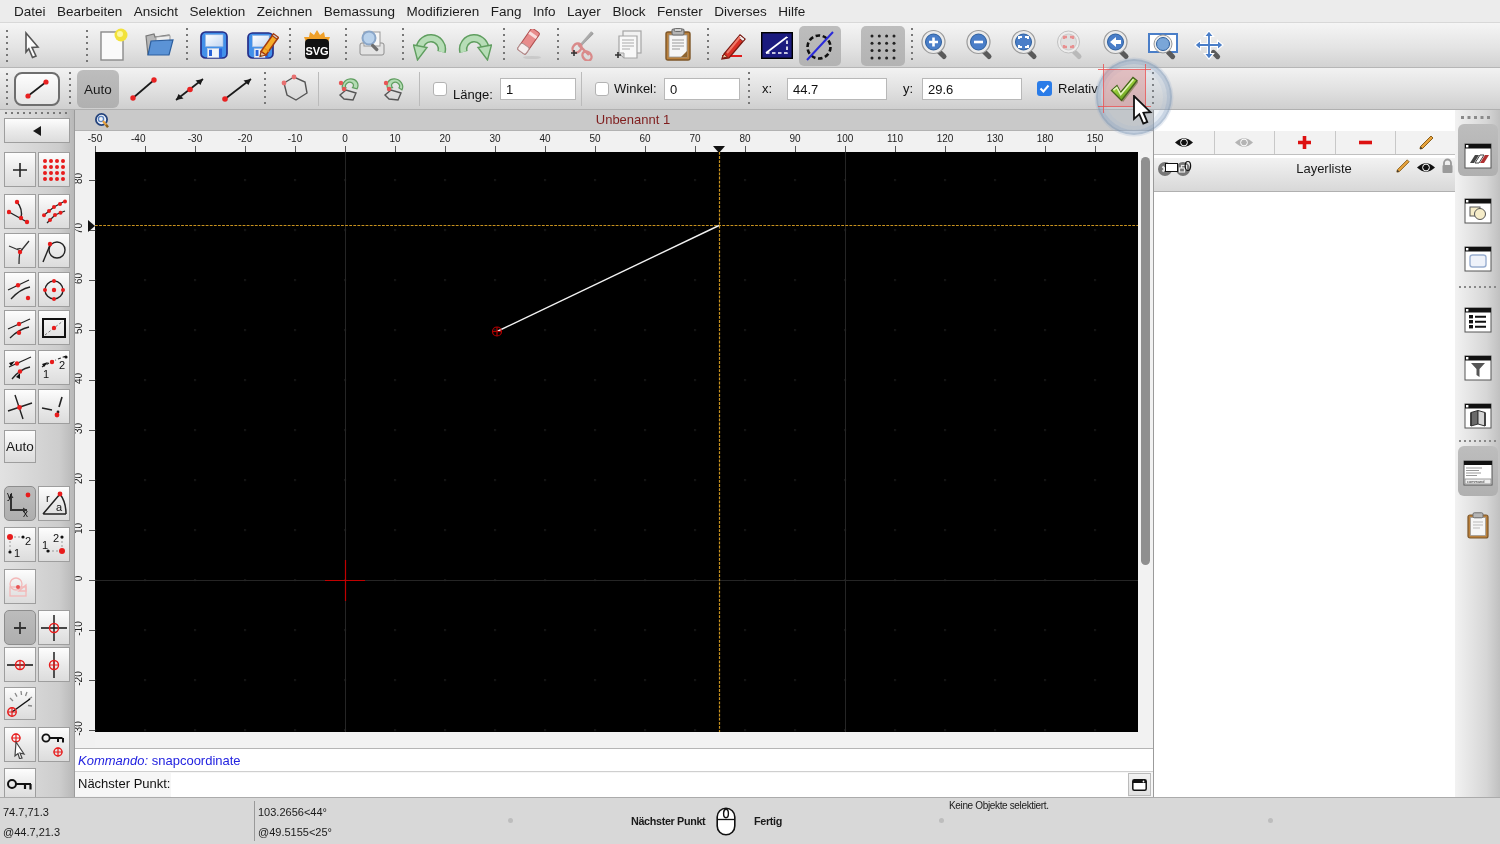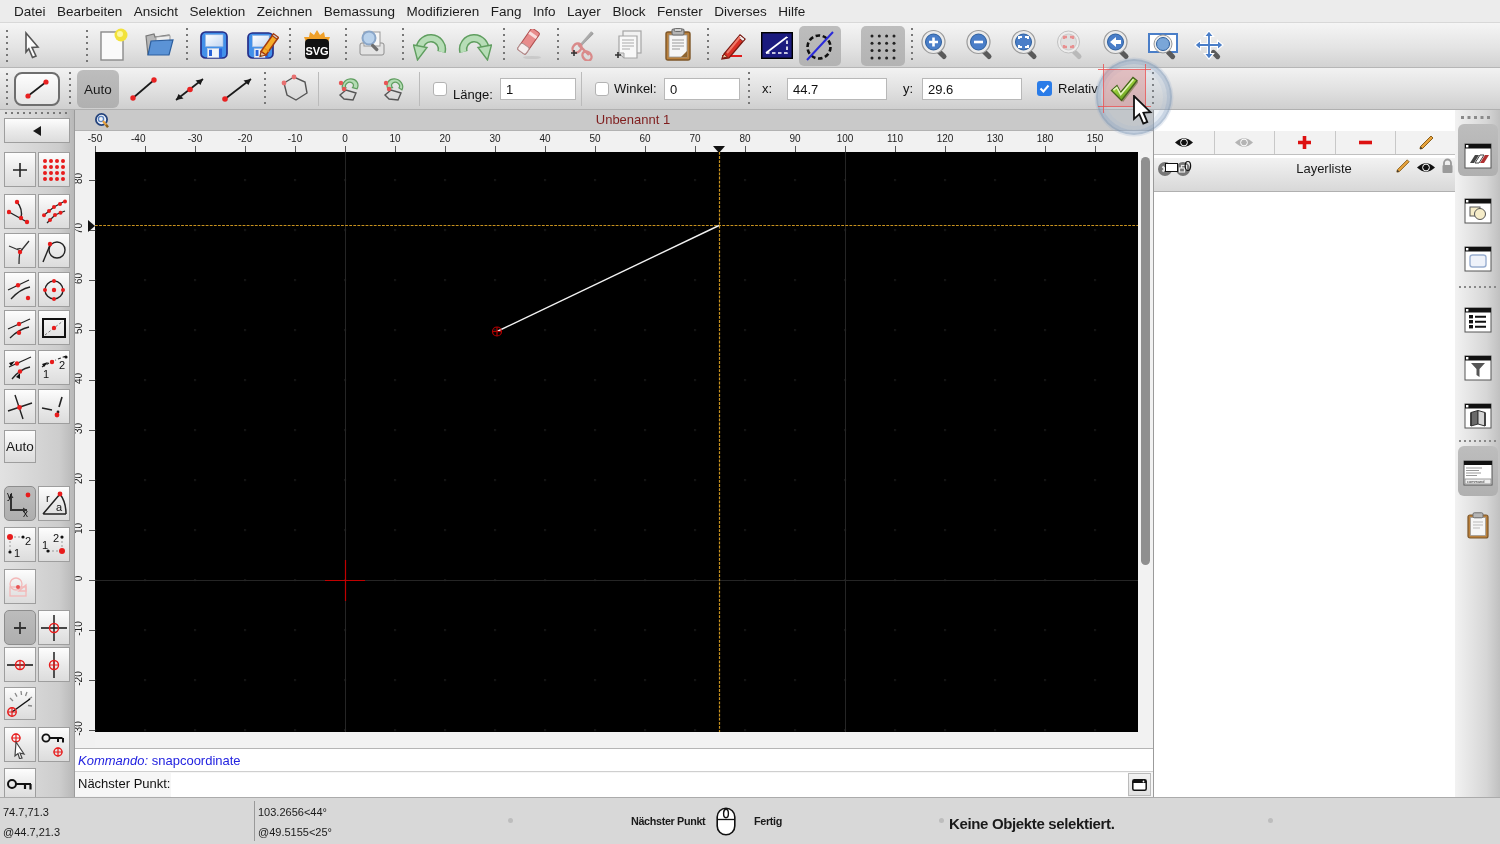--- a/index.html
+++ b/index.html
@@ -949,21 +949,21 @@
     <div class="abs" style="left:258px;top:28px;">@49.5155&lt;25°</div>
     <div class="sdot" style="left:508px;top:20px;"></div>
     <div class="abs" style="left:631px;top:17px;font-weight:bold;font-size:10.8px;letter-spacing:-0.35px;">Nächster Punkt</div>
     <div class="abs" style="left:716px;top:9px;"><svg width="20" height="29" viewBox="0 0 20 29">
           <rect x="1.2" y="1.2" width="17.6" height="26.6" rx="8.8" fill="#fff" stroke="#111" stroke-width="1.6"></rect>
           <path d="M1.2 12.5 h17.6" stroke="#111" stroke-width="1.3"></path>
           <ellipse cx="10" cy="6.5" rx="2.4" ry="4.2" fill="#fff" stroke="#111" stroke-width="1.4"></ellipse>
         </svg></div>
     <div class="abs" style="left:754px;top:17px;font-weight:bold;font-size:10.8px;letter-spacing:-0.35px;">Fertig</div>
     <div class="sdot" style="left:939px;top:20px;"></div>
-    <div class="abs" style="left:949px;top:17px;font-weight:bold;font-size:15px;letter-spacing:-0.35px;">Keine Objekte selektiert.</div>
+    <div class="abs" style="left:949px;top:2px;font-weight:normal;font-size:10px;letter-spacing:-0.35px;">Keine Objekte selektiert.</div>
     <div class="sdot" style="left:1268px;top:20px;"></div>
   </div>
   <div id="overlay" class="abs" style="left:0;top:0;width:1500px;height:844px;pointer-events:none;">
     <div class="abs" style="left:1096px;top:59px;width:76px;height:76px;border-radius:50%;background:rgba(160,185,210,0.16);border:2px solid rgba(110,140,175,0.45);box-shadow:inset 0 0 0 3px rgba(135,162,195,0.28), inset 0 0 0 7px rgba(150,175,205,0.15), 0 0 0 1.5px rgba(145,170,200,0.22);"></div>
     <div class="abs" style="left:1104px;top:70px;width:41px;height:36px;background:rgba(222,130,130,0.4);"></div>
     <div class="abs" style="left:1103.4px;top:64px;width:1.1px;height:49px;background:rgba(235,80,80,0.8);"></div>
     <div class="abs" style="left:1145px;top:64px;width:1.1px;height:49px;background:rgba(235,80,80,0.8);"></div>
     <div class="abs" style="left:1098px;top:69.4px;width:53px;height:1.1px;background:rgba(235,80,80,0.8);"></div>
     <div class="abs" style="left:1098px;top:106px;width:53px;height:1.1px;background:rgba(235,80,80,0.8);"></div>
     <div class="abs icon" style="left:1108px;top:74px;width:30px;height:28px;">

